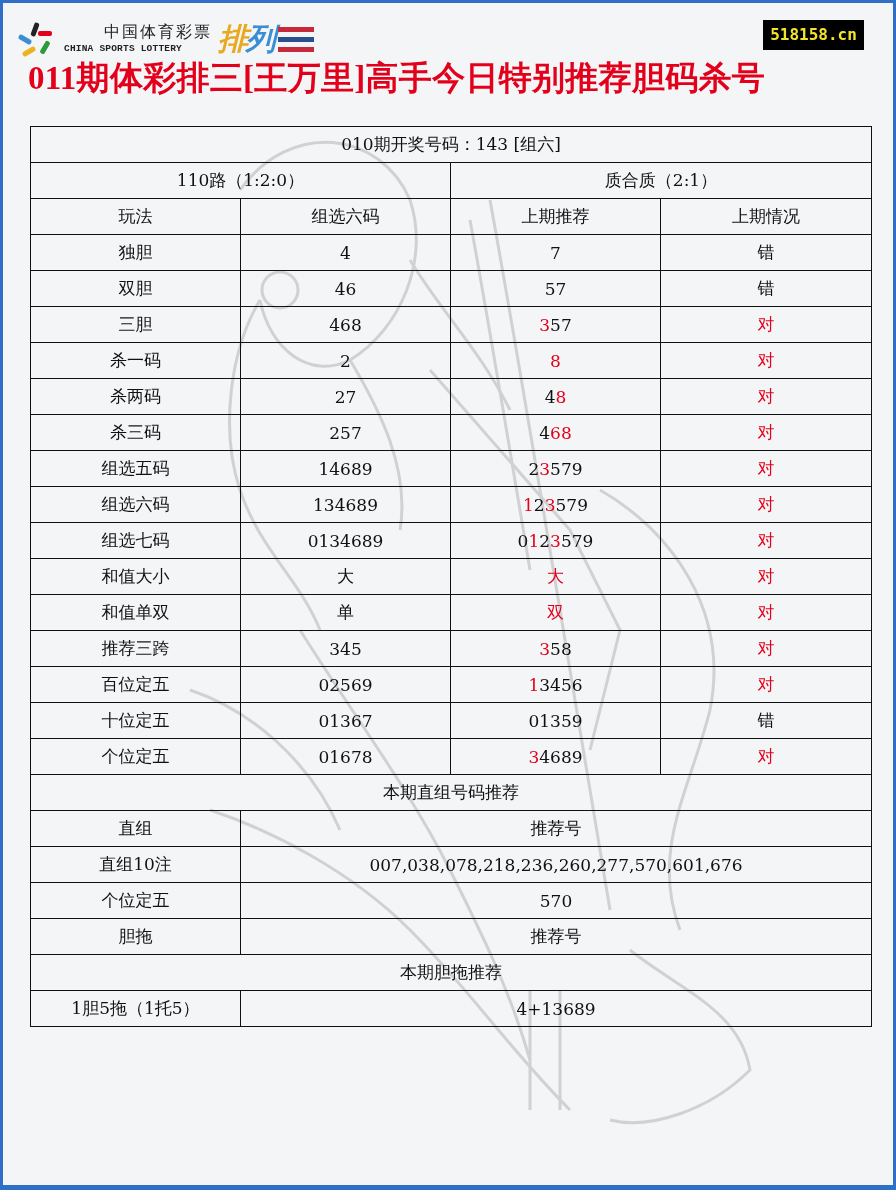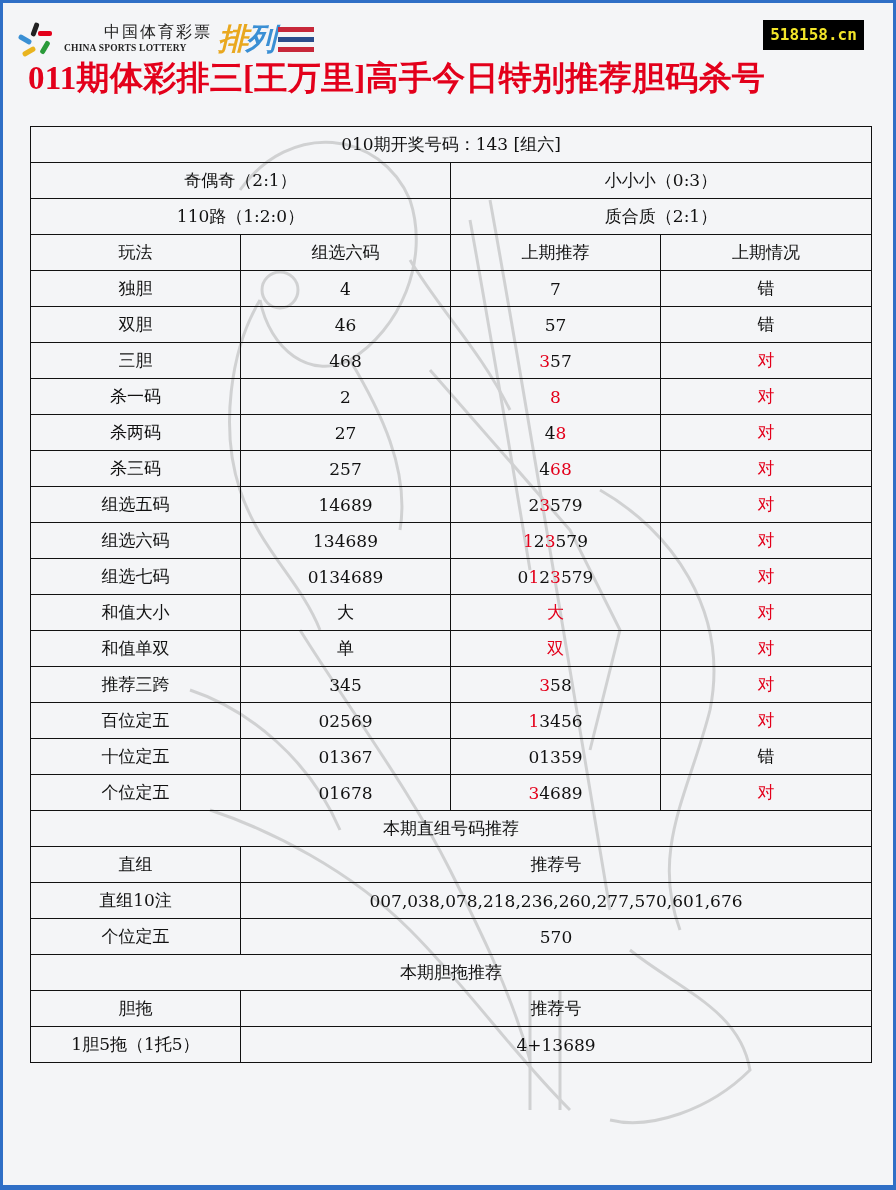--- a/index.html
+++ b/index.html
@@ -18,21 +18,21 @@
     position: absolute; left: 150px; top: 110px; width: 620px; height: 1070px;
     opacity: 0.22; pointer-events: none;
   }
   .logo {
     position: absolute; left: 18px; top: 18px; height: 42px; display: flex; align-items: center;
   }
   .logo-mark { width: 40px; height: 40px; position: relative; }
   .logo-mark span { position: absolute; height: 5px; width: 16px; border-radius: 2px; }
   .logo-text { margin-left: 6px; display: flex; flex-direction: column; line-height: 1; }
   .logo-cn { font-family: "DejaVu Sans", sans-serif; font-size: 16px; color: #222; letter-spacing: 2px; margin-left: 40px; }
-  .logo-en { font-family: Liberation Serif, serif; font-weight: bold; font-size: 9.5px; color: #222; margin-top: 4px; letter-spacing: 0.2px; }
+  .logo-en { font-family: Liberation Mono, monospace; font-weight: bold; font-size: 9.5px; color: #222; margin-top: 4px; letter-spacing: 0.2px; }
   .logo-p3 { margin-left: 6px; display: flex; align-items: center; font-family: "DejaVu Sans", sans-serif; font-weight: bold; font-style: italic; font-size: 30px; letter-spacing: -2px; }
   .logo-p3 .c1 { color: #e9a81f; }
   .logo-p3 .c2 { color: #3a8fd4; }
   .logo-p3 .c3 { color: #2b4e8d; margin-left: 4px; display: flex; flex-direction: column; gap: 5px; }
   .logo-p3 .c3 i { display: block; height: 5px; width: 36px; }
   .site-badge {
     position: absolute; left: 763px; top: 20px; width: 101px; height: 30px;
     background: #000; color: #f2e529; font-family: "DejaVu Sans Mono", monospace;
     font-weight: bold; font-size: 16px; line-height: 30px; text-align: center;
   }
@@ -108,24 +108,20 @@
       <col class="c1">
       <col class="c2">
       <col class="c3">
       <col class="c4">
     </colgroup>
   <tbody id="tbody">
     <tr>
       <td colspan="4">010期开奖号码：143 [组六]</td>
     </tr>
     <tr>
-      <td colspan="2">奇偶奇（2:1）</td>
-      <td colspan="2">小小小（0:3）</td>
-    </tr>
-    <tr>
       <td colspan="2">110路（1:2:0）</td>
       <td colspan="2">质合质（2:1）</td>
     </tr>
     <tr>
       <td>玩法</td>
       <td>组选六码</td>
       <td>上期推荐</td>
       <td>上期情况</td>
     </tr>
   </tbody>
@@ -231,24 +227,24 @@
     </tr>
     <tr>
       <td>直组10注</td>
       <td colspan="3">007,038,078,218,236,260,277,570,601,676</td>
     </tr>
     <tr>
       <td>个位定五</td>
       <td colspan="3">570</td>
     </tr>
     <tr>
-      <td colspan="4">本期胆拖推荐</td>
-    </tr>
-    <tr>
       <td>胆拖</td>
       <td colspan="3">推荐号</td>
     </tr>
     <tr>
+      <td colspan="4">本期胆拖推荐</td>
+    </tr>
+    <tr>
       <td>1胆5拖（1托5）</td>
       <td colspan="3">4+13689</td>
     </tr>
   </tbody>
 </table>
 
 </body></html>

